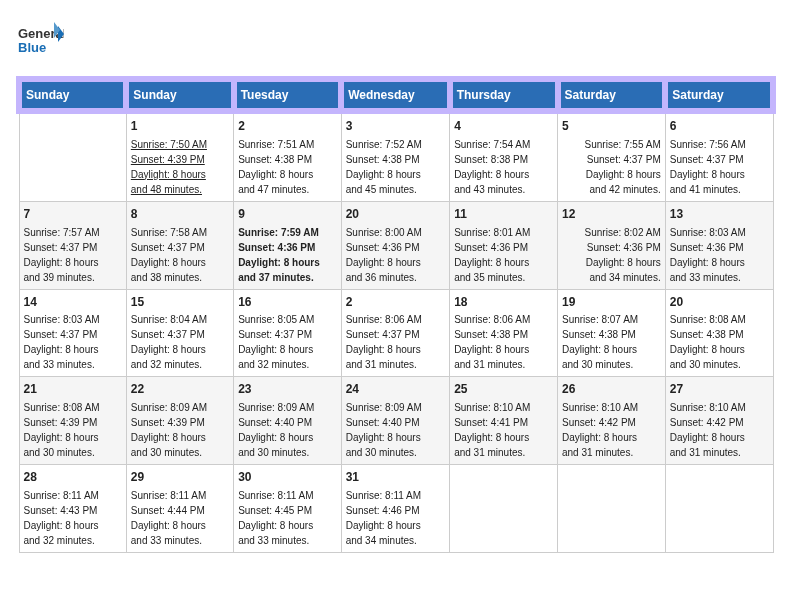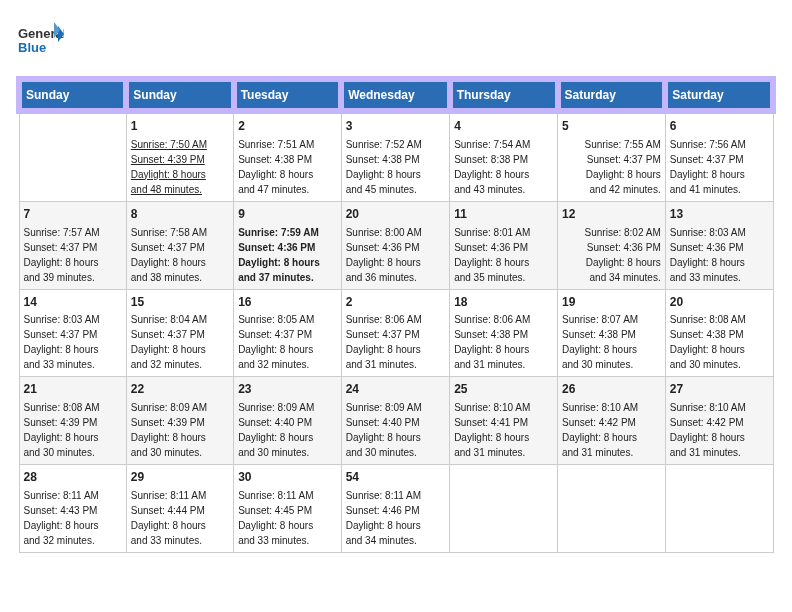--- a/index.html
+++ b/index.html
@@ -322,21 +322,21 @@
 and 33 minutes.</span>
         </td>
         <td>
           <span class="day-number">30</span>
           <span class="day-info" style="white-space: pre-line;">Sunrise: 8:11 AM
 Sunset: 4:45 PM
 Daylight: 8 hours
 and 33 minutes.</span>
         </td>
         <td>
-          <span class="day-number">54</span>
+          <span class="day-number">31</span>
           <span class="day-info" style="white-space: pre-line;">Sunrise: 8:11 AM
 Sunset: 4:46 PM
 Daylight: 8 hours
 and 34 minutes.</span>
         </td>
         <td class="empty"></td>
         <td class="empty"></td>
         <td class="empty"></td>
       </tr>
     </tbody>

